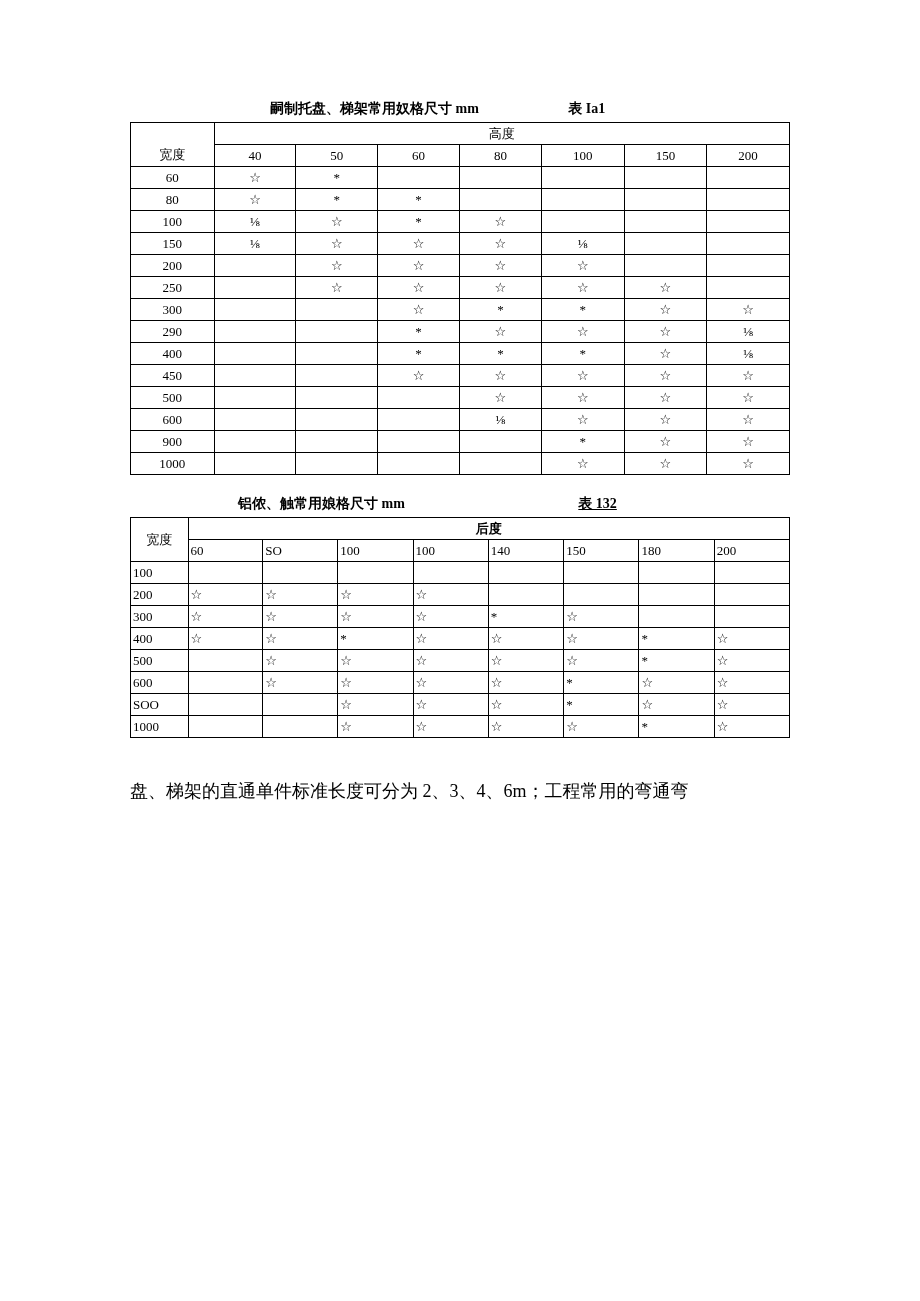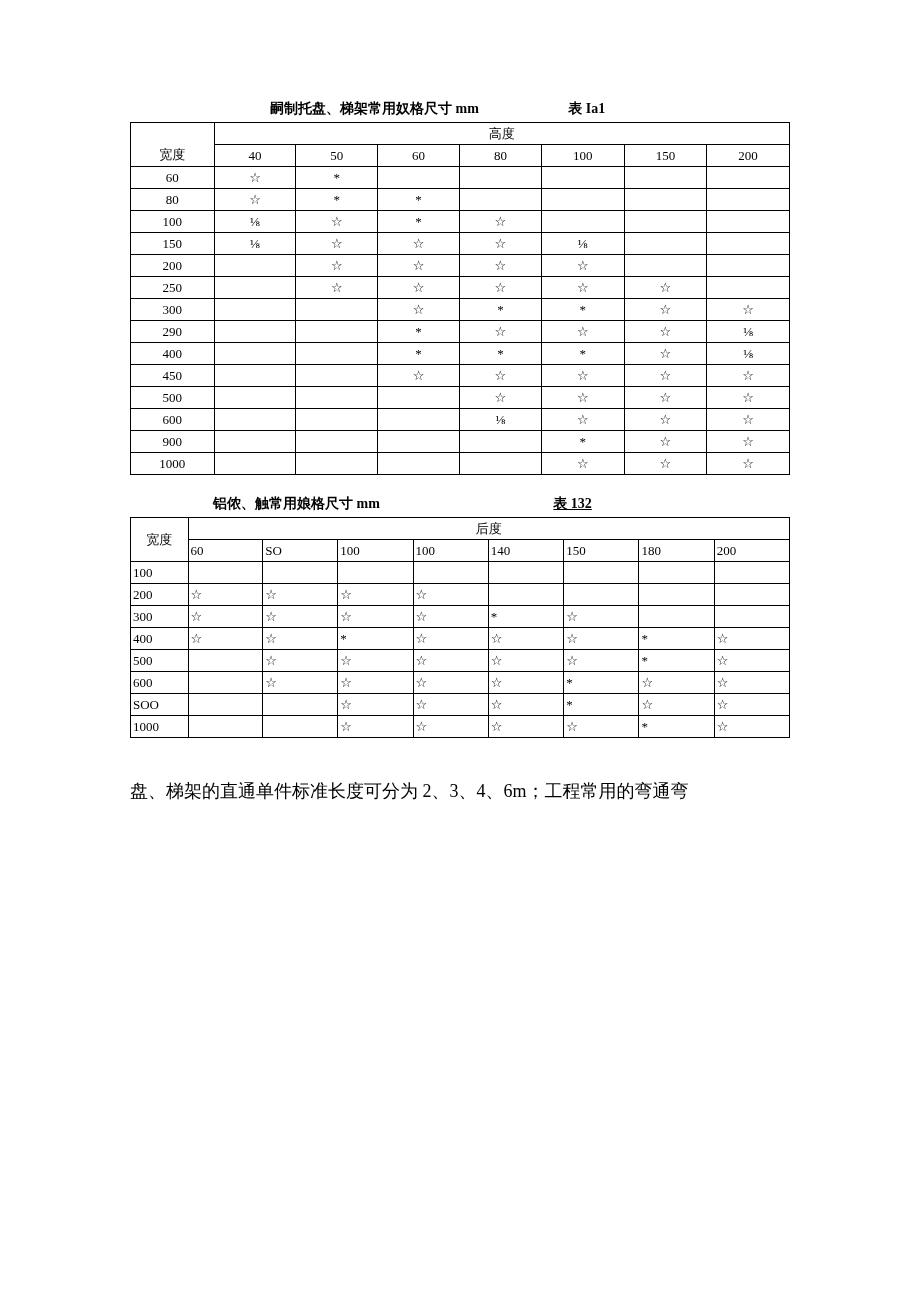--- a/index.html
+++ b/index.html
@@ -25,21 +25,21 @@
       margin-left: 86px;
     }
     .table2-title-row {
       margin-top: 20px;
       margin-bottom: 4px;
       font-weight: bold;
       font-size: 14px;
     }
     .table2-title-row .title-text {
       display: inline-block;
-      margin-left: 83px;
+      margin-left: 108px;
     }
     .table2-title-row .title-label {
       display: inline-block;
       margin-left: 170px;
       text-decoration: underline;
     }
     table {
       border-collapse: collapse;
       width: 100%;
     }
@@ -243,21 +243,21 @@
 
 <div class="table2-title-row">
   <span class="title-text">铝侬、触常用娘格尺寸 mm</span>
   <span class="title-label">表 132</span>
 </div>
 
 <table class="t2">
   <thead>
     <tr>
       <th class="t2-col0 rowhead" rowspan="2" style="text-align:center;">宽度</th>
-      <th colspan="8" style="text-align:center;">后度</th>
+      <th colspan="8" style="text-align:center;font-weight:bold;">后度</th>
     </tr>
     <tr>
       <th class="t2-col">60</th>
       <th class="t2-col">SO</th>
       <th class="t2-col">100</th>
       <th class="t2-col">100</th>
       <th class="t2-col">140</th>
       <th class="t2-col">150</th>
       <th class="t2-col">180</th>
       <th class="t2-col">200</th>

